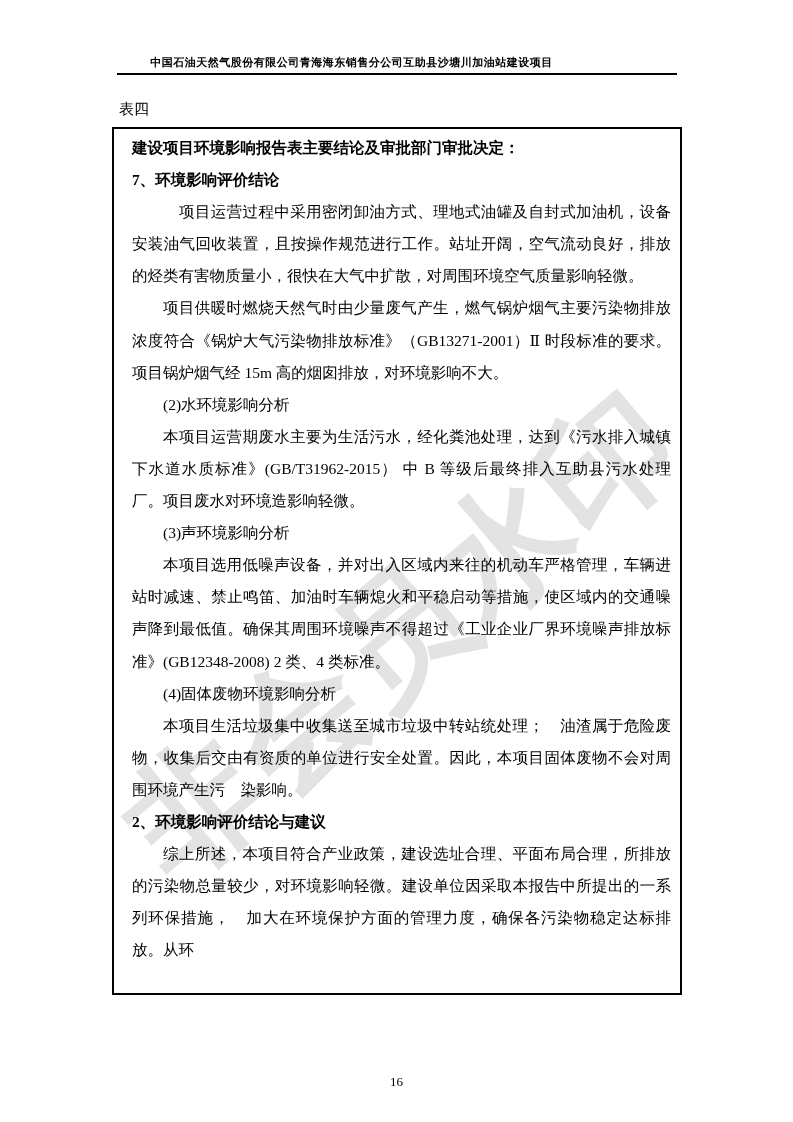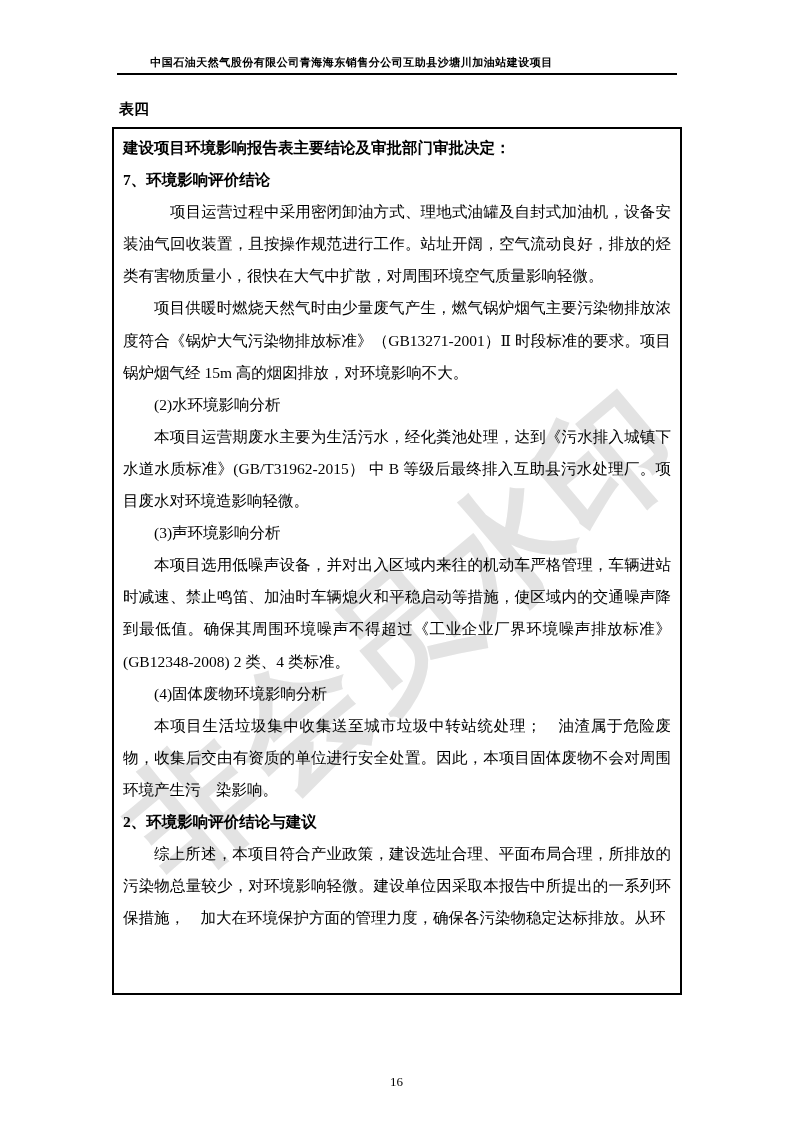--- a/index.html
+++ b/index.html
@@ -18,41 +18,41 @@
     letter-spacing: 0.5px; z-index: 2;
   }
   .header-rule {
     position: absolute; top: 73px; left: 117px; width: 560px;
     border-top: 2px solid #000; z-index: 2;
   }
 
   
   .table-label {
     position: absolute; top: 100px; left: 119px;
-    font-size: 15px; font-weight: bold; z-index: 2; text-align: right;
+    font-size: 15px; font-weight: normal; z-index: 2; text-align: right;
   }
 
   
   .watermark {
     position: absolute; top: 548px; left: 68px; width: 664px;
     font-size: 132px; font-weight: bold; color: #e3e3e3;
     white-space: nowrap; text-align: center;
     transform: rotate(-40deg); transform-origin: center center;
     z-index: 0; user-select: none; letter-spacing: 2px;
   }
 
   
   .concl-table {
     position: absolute; top: 127px; left: 112px;
     width: 570px; height: 868px;
     border: 2px solid #000; z-index: 1;
     background: transparent;
   }
   .cell {
-    padding: 3px 9px 0 9px;
+    padding: 3px 9px 0 18px;
     font-size: 15.5px; line-height: 32.1px;
     text-align: justify;
   }
   .bold { font-weight: bold; }
   .ind2 { text-indent: 31px; }
   .ind3 { text-indent: 47px; }
   .para { text-align: justify; }
   .u { text-underline-offset: 3px; }
 
   

